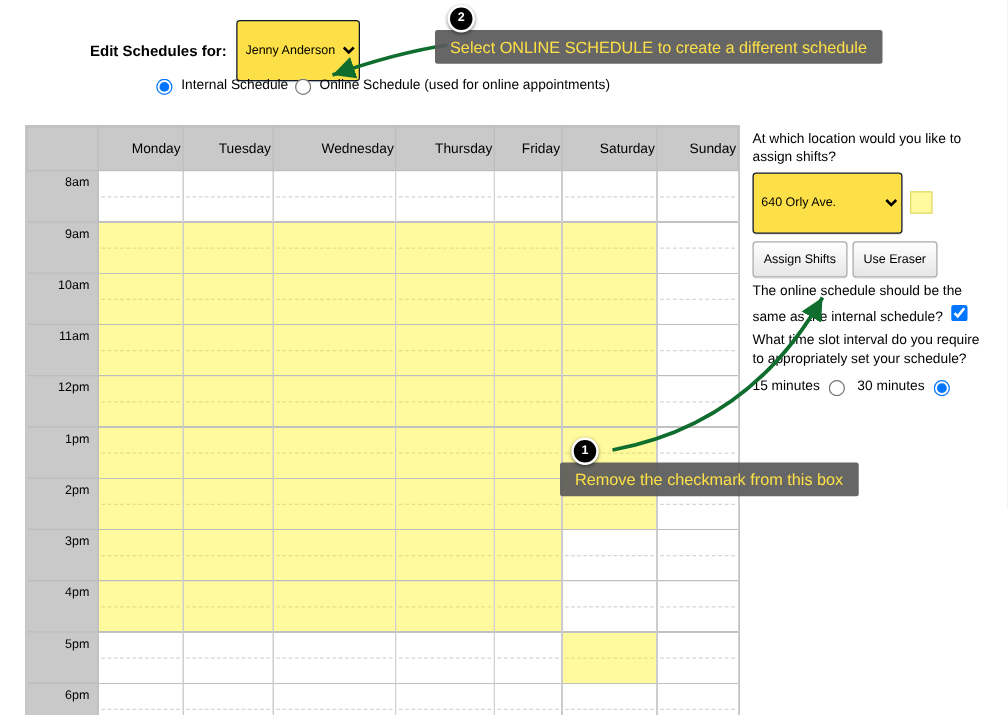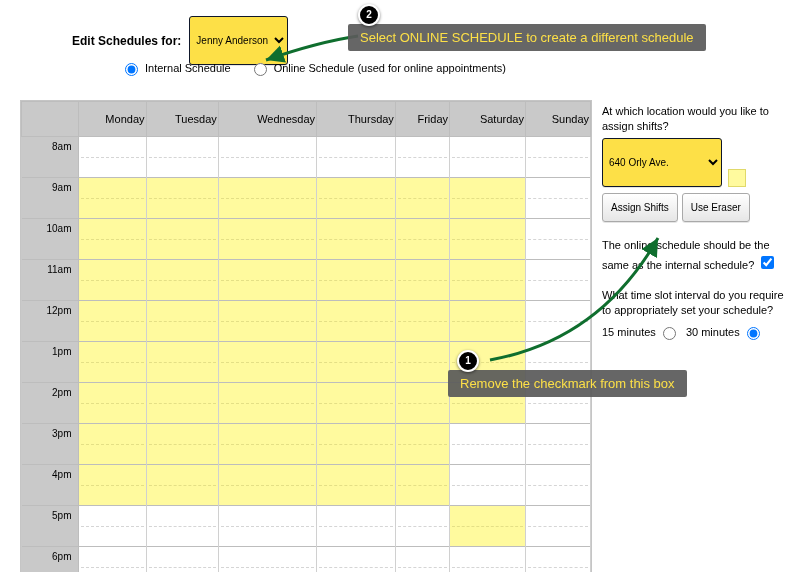--- a/index.html
+++ b/index.html
@@ -36,21 +36,20 @@
     border-radius: 3px;
     box-shadow: 0 1px 0 rgba(0,0,0,0.1);
     padding: 17px 2px;
   }
   .radiorow {
     position: absolute;
     top: 60px;
     left: 120px;
     display: flex;
     align-items: center;
-    gap: 18px;
   }
   .radiorow label {
     display: flex;
     align-items: center;
     gap: 4px;
     font-size: 11px;
   }
 
   
   .sched-wrap {
@@ -116,24 +115,24 @@
 
   
   .side {
     position: absolute;
     top: 104px;
     left: 602px;
     width: 190px;
     font-size: 11px;
     line-height: 1.35;
   }
-  .side .block { margin-bottom: 16px; }
+  .side .block { margin-bottom: 4px; }
   .side .locrow {
     display: flex;
-    align-items: flex-end;
+    align-items: center;
     gap: 6px;
     margin-top: 4px;
   }
   .swatch {
     width: 16px;
     height: 16px;
     background: #fffa9e;
     border: 1px solid #e0d96a;
     display: inline-block;
   }

